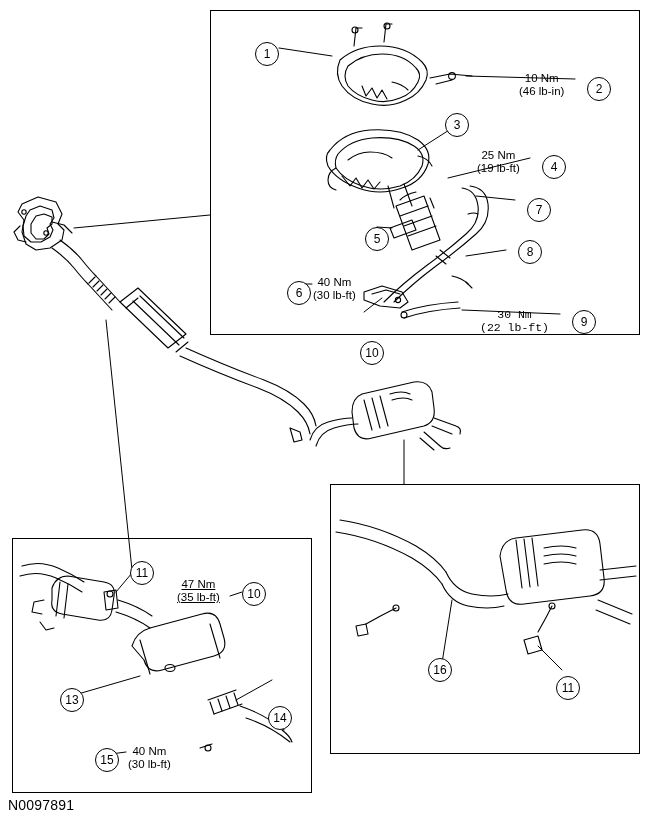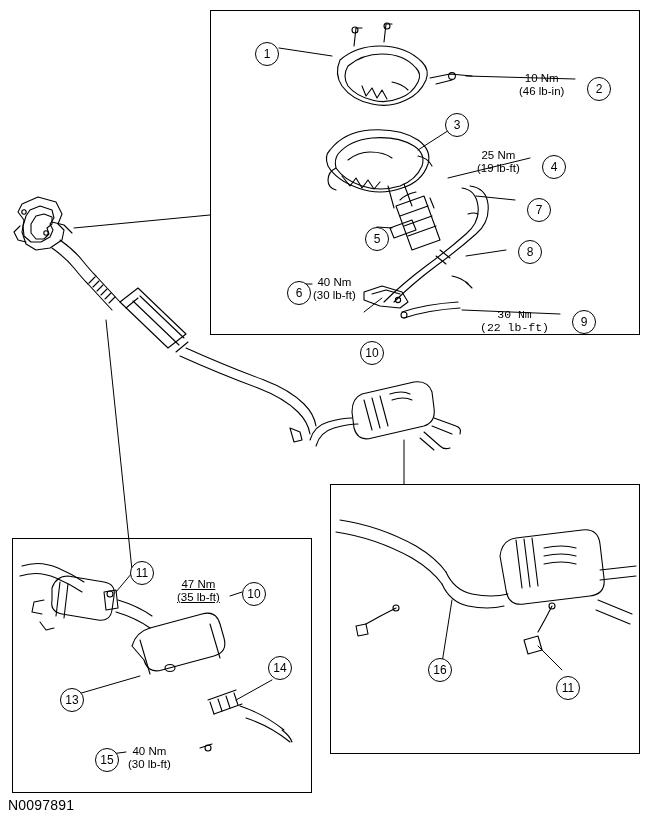--- a/index.html
+++ b/index.html
@@ -291,20 +291,20 @@
   <div class="bubble" style="left:542px;top:155px;">4</div>
   <div class="bubble" style="left:365px;top:227px;">5</div>
   <div class="bubble" style="left:287px;top:281px;">6</div>
   <div class="bubble" style="left:527px;top:198px;">7</div>
   <div class="bubble" style="left:518px;top:240px;">8</div>
   <div class="bubble" style="left:572px;top:310px;">9</div>
   <div class="bubble" style="left:360px;top:313px;margin-top:28px;">10</div>
   <div class="bubble" style="left:130px;top:561px;">11</div>
   <div class="bubble" style="left:242px;top:582px;">10</div>
   <div class="bubble" style="left:60px;top:688px;">13</div>
-  <div class="bubble" style="left:268px;top:656px;">14</div>
+  <div class="bubble" style="left:268px;top:706px;">14</div>
   <div class="bubble" style="left:95px;top:748px;border-radius:12px;">15</div>
   <div class="bubble" style="left:428px;top:658px;">16</div>
   <div class="bubble" style="left:556px;top:676px;">11</div>
 
   <div class="partno">N0097891</div>
 
 </div>
 
 </body></html>

